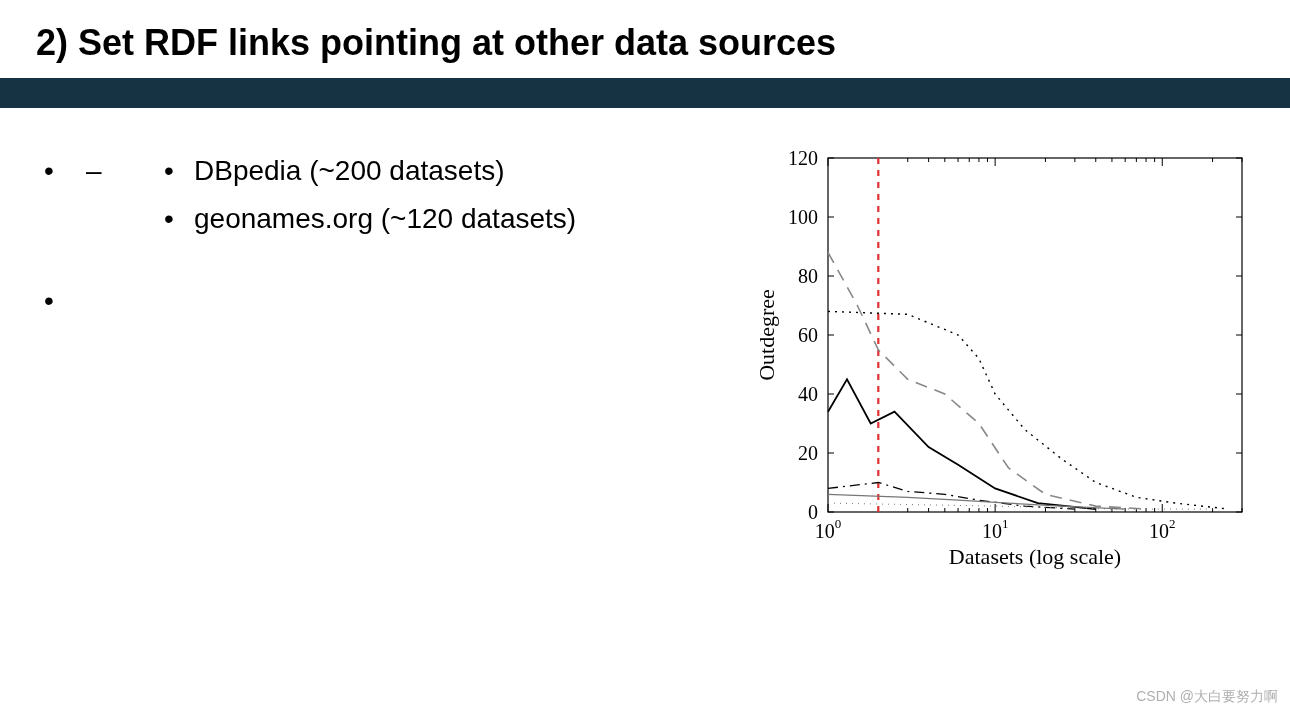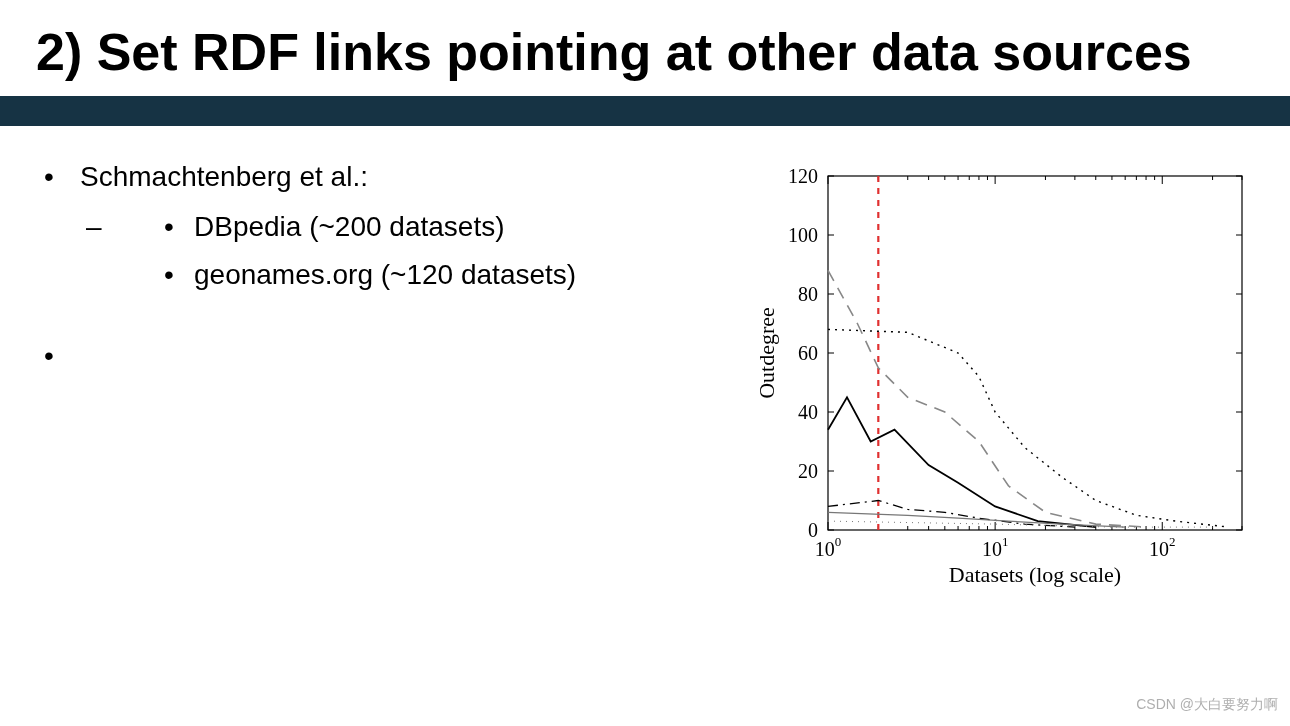--- a/index.html
+++ b/index.html
@@ -12,21 +12,21 @@
     color: #000;
     overflow: hidden;
     position: relative;
   }
   .slide {
     width: 1290px;
     height: 726px;
     position: relative;
   }
   .title {
-    font-size: 52px;
+    font-size: 36px;
     font-weight: 700;
     padding: 22px 36px 14px 36px;
   }
   .bar {
     background: #163344;
     height: 30px;
     width: 100%;
   }
   .body {
     display: flex;
@@ -95,39 +95,38 @@
     padding-top: 4px;
   }
   .chart-box {
     width: 500px;
     height: 430px;
     position: relative;
   }
   .watermark {
     position: absolute;
     right: 12px;
-    bottom: 12px;
+    bottom: 20px;
     font-size: 14px;
     color: rgba(120,120,120,0.6);
     font-family: "Microsoft YaHei", Arial, sans-serif;
   }
   svg { display: block; }
 </style>
 </head>
 <body>
 
 <div class="slide">
   <div class="title">2) Set RDF links pointing at other data sources</div>
   <div class="bar"></div>
 
   <div class="body">
     <div class="text-col">
       <ul class="bullets">
         <li>
-          <span>Schmachtenberg et al.:</span>
           <ul class="dashes">
             <li>
               <ul class="subbullets">
                 <li>DBpedia (~200 datasets)</li>
                 <li>geonames.org (~120 datasets)</li>
               </ul>
             </li>
           </ul>
         </li>
         <li>

